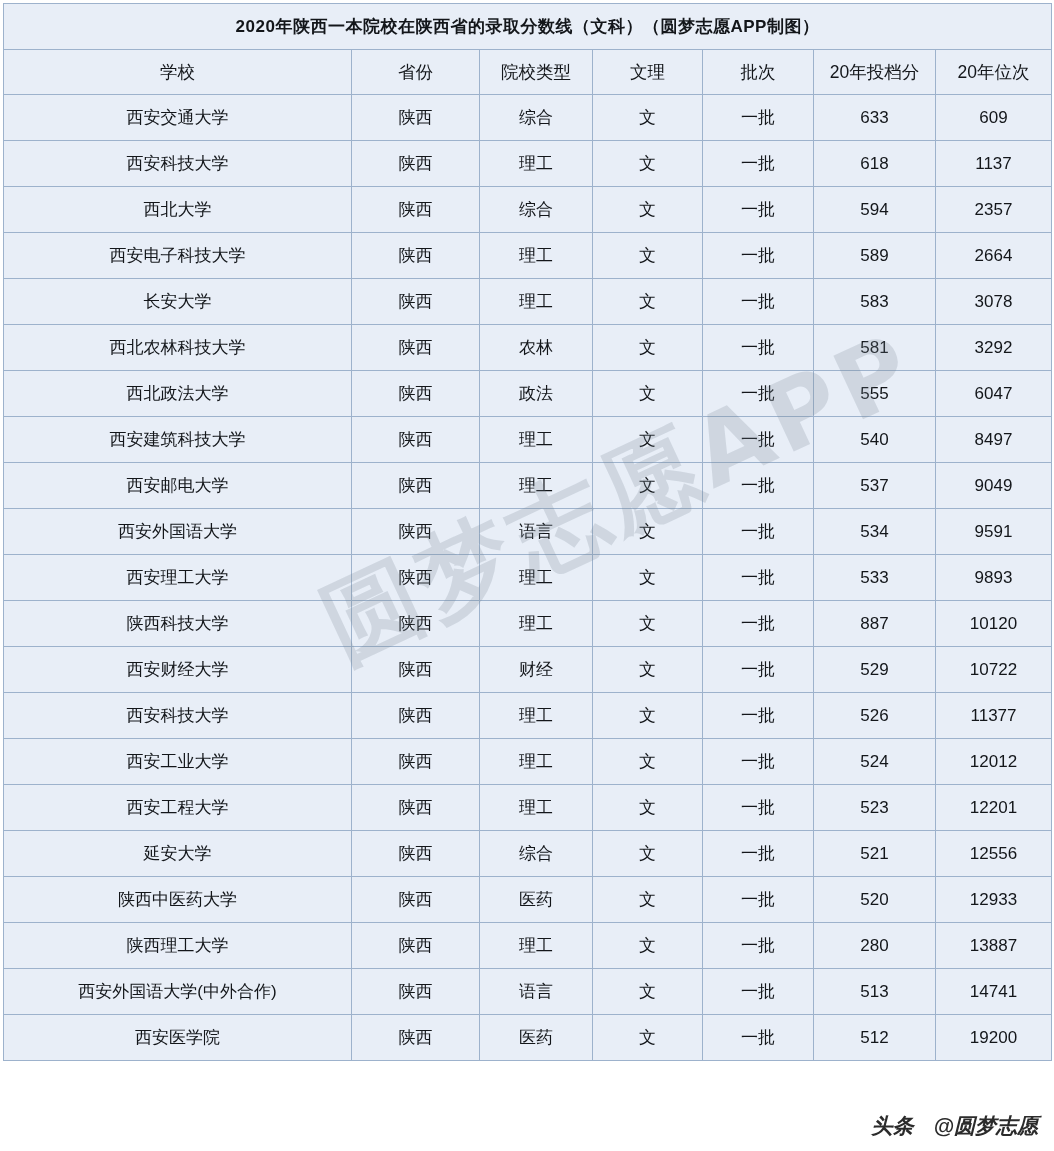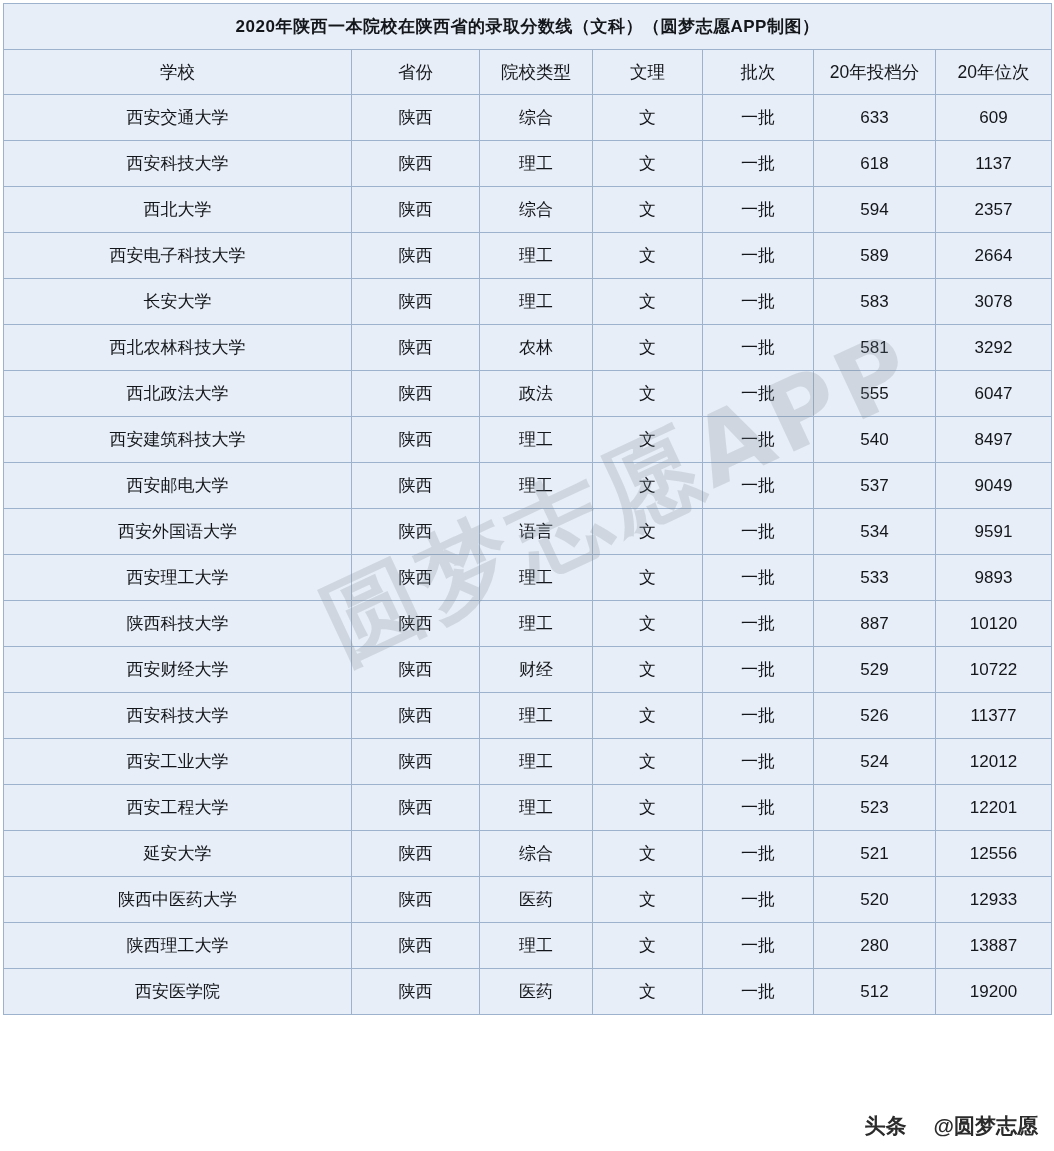--- a/index.html
+++ b/index.html
@@ -70,25 +70,26 @@
     pointer-events: none;
     font-family: "DejaVu Sans", sans-serif;
   }
   .toutiao-badge {
     position: absolute;
     right: 16px;
     bottom: 14px;
     z-index: 6;
     display: flex;
     align-items: center;
-    gap: 7px;
+    gap: 0;
     color: #2b2b2b;
     font-size: 21px;
     font-weight: bold;
     pointer-events: none;
+    font-style: italic;
   }
   .toutiao-badge .tt-logo {
     font-size: 21px;
     font-weight: bold;
     color: #2b2b2b;
   }
   .toutiao-badge .tt-name {
     font-size: 21px;
     font-weight: bold;
     color: #2b2b2b;
@@ -291,20 +292,29 @@
       <tr>
         <td>陕西理工大学</td>
         <td>陕西</td>
         <td>理工</td>
         <td>文</td>
         <td>一批</td>
         <td>280</td>
         <td>13887</td>
       </tr>
       <tr>
+        <td>西安外国语大学(中外合作)</td>
+        <td>陕西</td>
+        <td>语言</td>
+        <td>文</td>
+        <td>一批</td>
+        <td>513</td>
+        <td>14741</td>
+      </tr>
+      <tr>
         <td>西安医学院</td>
         <td>陕西</td>
         <td>医药</td>
         <td>文</td>
         <td>一批</td>
         <td>512</td>
         <td>19200</td>
       </tr>
     </tbody>
   </table>

